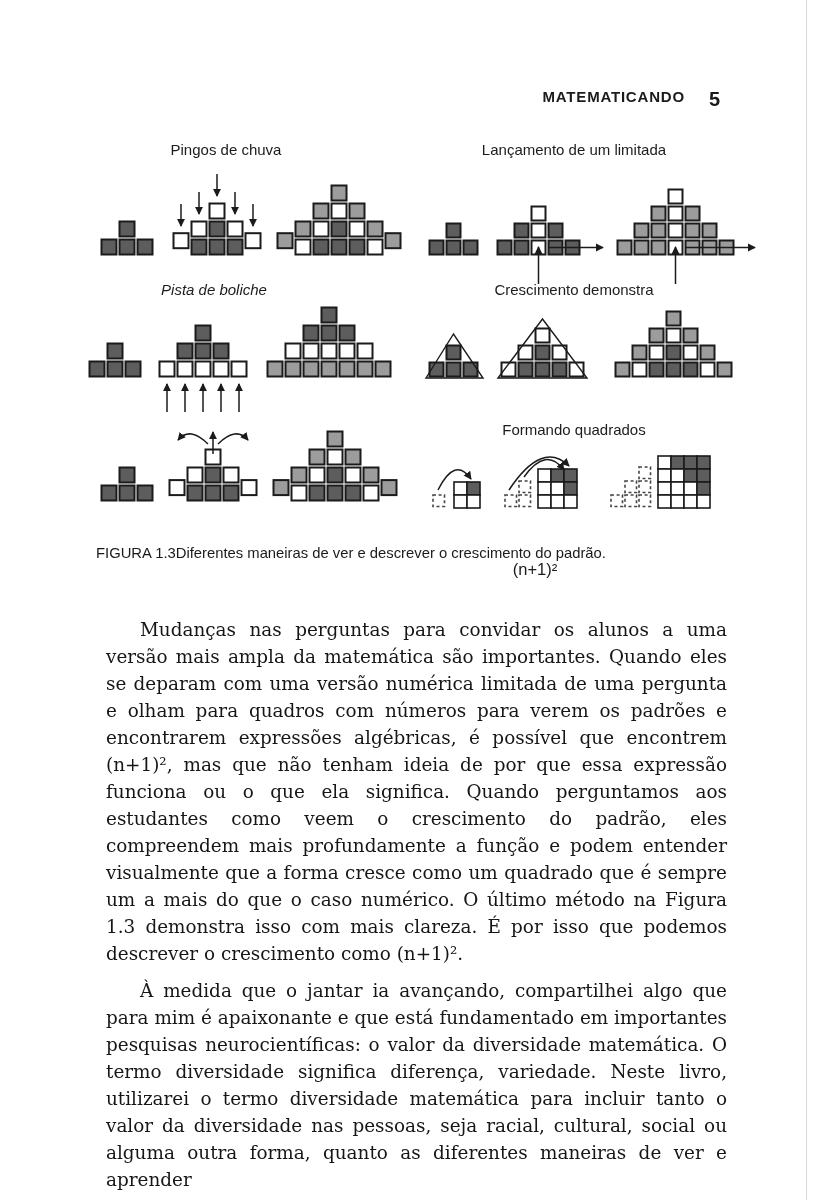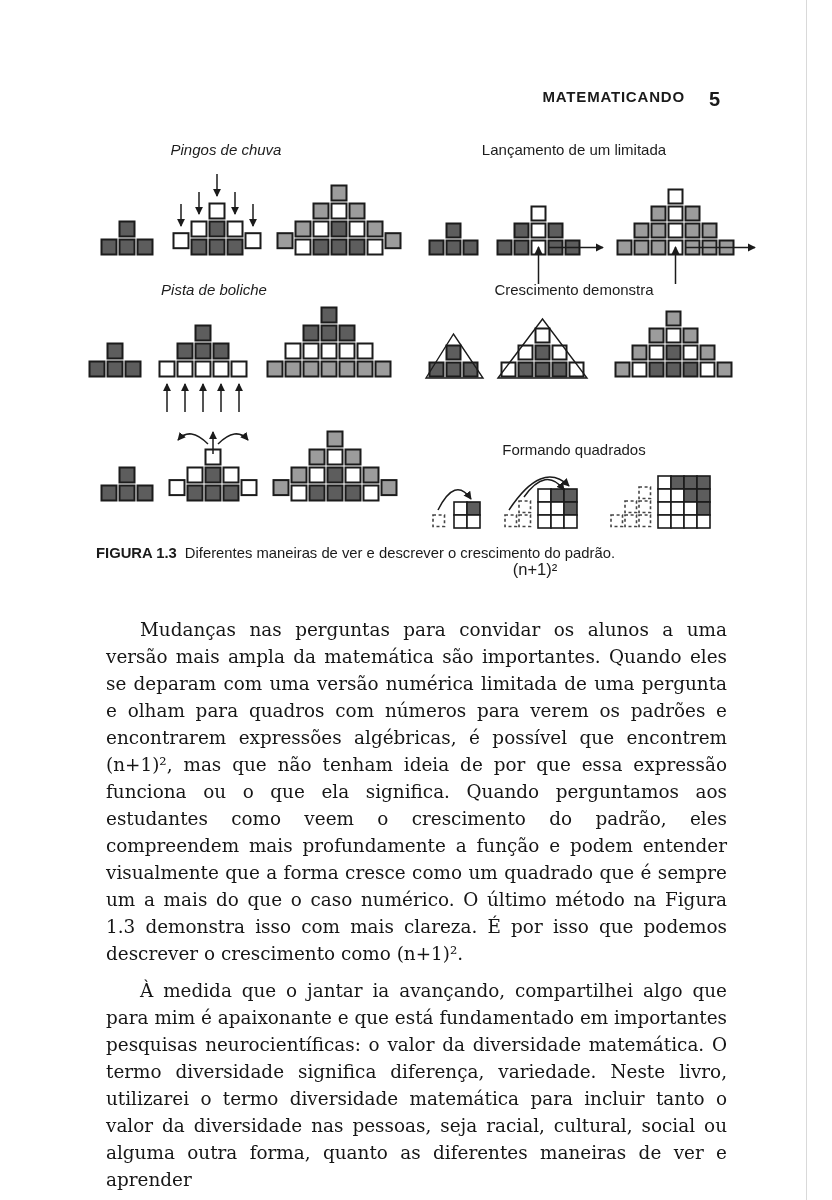--- a/index.html
+++ b/index.html
@@ -8,39 +8,39 @@
   .edge-line{position:absolute;top:0;bottom:0;left:806px;width:1px;background:#d9d9d9;}
   .header{position:absolute;top:88px;right:112px;display:flex;align-items:flex-start;gap:24px;}
   .header .htitle{font-weight:bold;font-size:15px;letter-spacing:0.8px;}
   .header .hpage{font-weight:bold;font-size:20px;}
   .fig-cell{position:absolute;}
   .fig-title{text-align:center;font-size:15px;line-height:20px;margin-bottom:4px;color:#1c1c1c;}
   .fig-cell svg{display:block;overflow:visible;}
   .formula{position:absolute;left:455px;top:512px;width:160px;text-align:center;
            font-size:16.5px;color:#1c1c1c;margin-top:48px;}
   .caption{position:absolute;left:96px;top:544px;width:650px;font-size:14.8px;line-height:19px;}
-  .caption .cap-label{font-weight:bold;margin-right:8px;}
+  .caption .cap-label{font-weight:normal;margin-right:0;}
   .body-text{position:absolute;left:96px;top:606px;width:641px;}
   .body-text p{margin:10px;text-indent:34px;text-align:justify;
                font-family:"DejaVu Serif",serif;font-size:18.4px;line-height:27px;color:#161616;}
   .it{}
 </style>
 </head>
 <body>
 
 <div class="page">
   <div class="edge-line"></div>
 
   <div class="header">
     <span class="htitle">MATEMATICANDO</span>
     <span class="hpage">5</span>
   </div>
 
   <div>
-      <div class="fig-cell" style="left: 96px; top: 140px; width: 260px; font-style: italic;">
+      <div class="fig-cell" style="left: 96px; top: 140px; width: 260px;">
         <div class="fig-title">Pingos de chuva</div>
         <svg viewBox="0 0 310 124" width="310" height="124">
           <defs>
             <marker id="ah0" markerWidth="7" markerHeight="7" refX="4.8" refY="3" orient="auto">
               <path d="M0,0.3 L5.4,3 L0,5.7 Z" fill="#1b1b1b"></path>
             </marker>
           </defs>
           <rect x="5.5" y="75.5" width="15" height="15" fill="#5d5d5d" stroke="#1b1b1b" stroke-width="2"></rect>
           <rect x="23.5" y="75.5" width="15" height="15" fill="#5d5d5d" stroke="#1b1b1b" stroke-width="2"></rect>
           <rect x="23.5" y="57.5" width="15" height="15" fill="#5d5d5d" stroke="#1b1b1b" stroke-width="2"></rect>
@@ -239,21 +239,21 @@
           <rect x="213.5" y="29.5" width="15" height="15" fill="#9c9c9c" stroke="#1b1b1b" stroke-width="2"></rect>
           <rect x="231.5" y="11.5" width="15" height="15" fill="#9c9c9c" stroke="#1b1b1b" stroke-width="2"></rect>
           <rect x="249.5" y="29.5" width="15" height="15" fill="#9c9c9c" stroke="#1b1b1b" stroke-width="2"></rect>
           <rect x="267.5" y="47.5" width="15" height="15" fill="#9c9c9c" stroke="#1b1b1b" stroke-width="2"></rect>
           <rect x="285.5" y="60.1" width="15" height="15" fill="#9c9c9c" stroke="#1b1b1b" stroke-width="2"></rect>
           <line x1="117" y1="34" x2="117" y2="12" marker-end="url(#ah4)" stroke="#1b1b1b" stroke-width="1.5"></line>
           <path d="M 112 24 Q 94 6 82 20" fill="none" marker-end="url(#ah4)" stroke="#1b1b1b" stroke-width="1.5"></path>
           <path d="M 122 24 Q 140 6 152 20" fill="none" marker-end="url(#ah4)" stroke="#1b1b1b" stroke-width="1.5"></path>
         </svg>
       </div>
-      <div class="fig-cell" style="left: 424px; top: 420px; width: 300px; margin-top: 20px;">
+      <div class="fig-cell" style="left: 424px; top: 420px; width: 300px;">
         <div class="fig-title">Formando quadrados</div>
         <svg viewBox="0 0 300 70" width="300" height="70">
           <defs>
             <marker id="ah5" markerWidth="7" markerHeight="7" refX="4.8" refY="3" orient="auto">
               <path d="M0,0.3 L5.4,3 L0,5.7 Z" fill="#1b1b1b"></path>
             </marker>
           </defs>
           <rect x="9" y="51" width="11.5" height="11.5" fill="none" stroke="#444444" stroke-width="1.6" stroke-dasharray="3,2.6"></rect>
           <rect x="30" y="38" width="13" height="13" fill="#ffffff" stroke="#1b1b1b" stroke-width="1.6"></rect>
           <rect x="43" y="38" width="13" height="13" fill="#5d5d5d" stroke="#1b1b1b" stroke-width="1.6"></rect>

